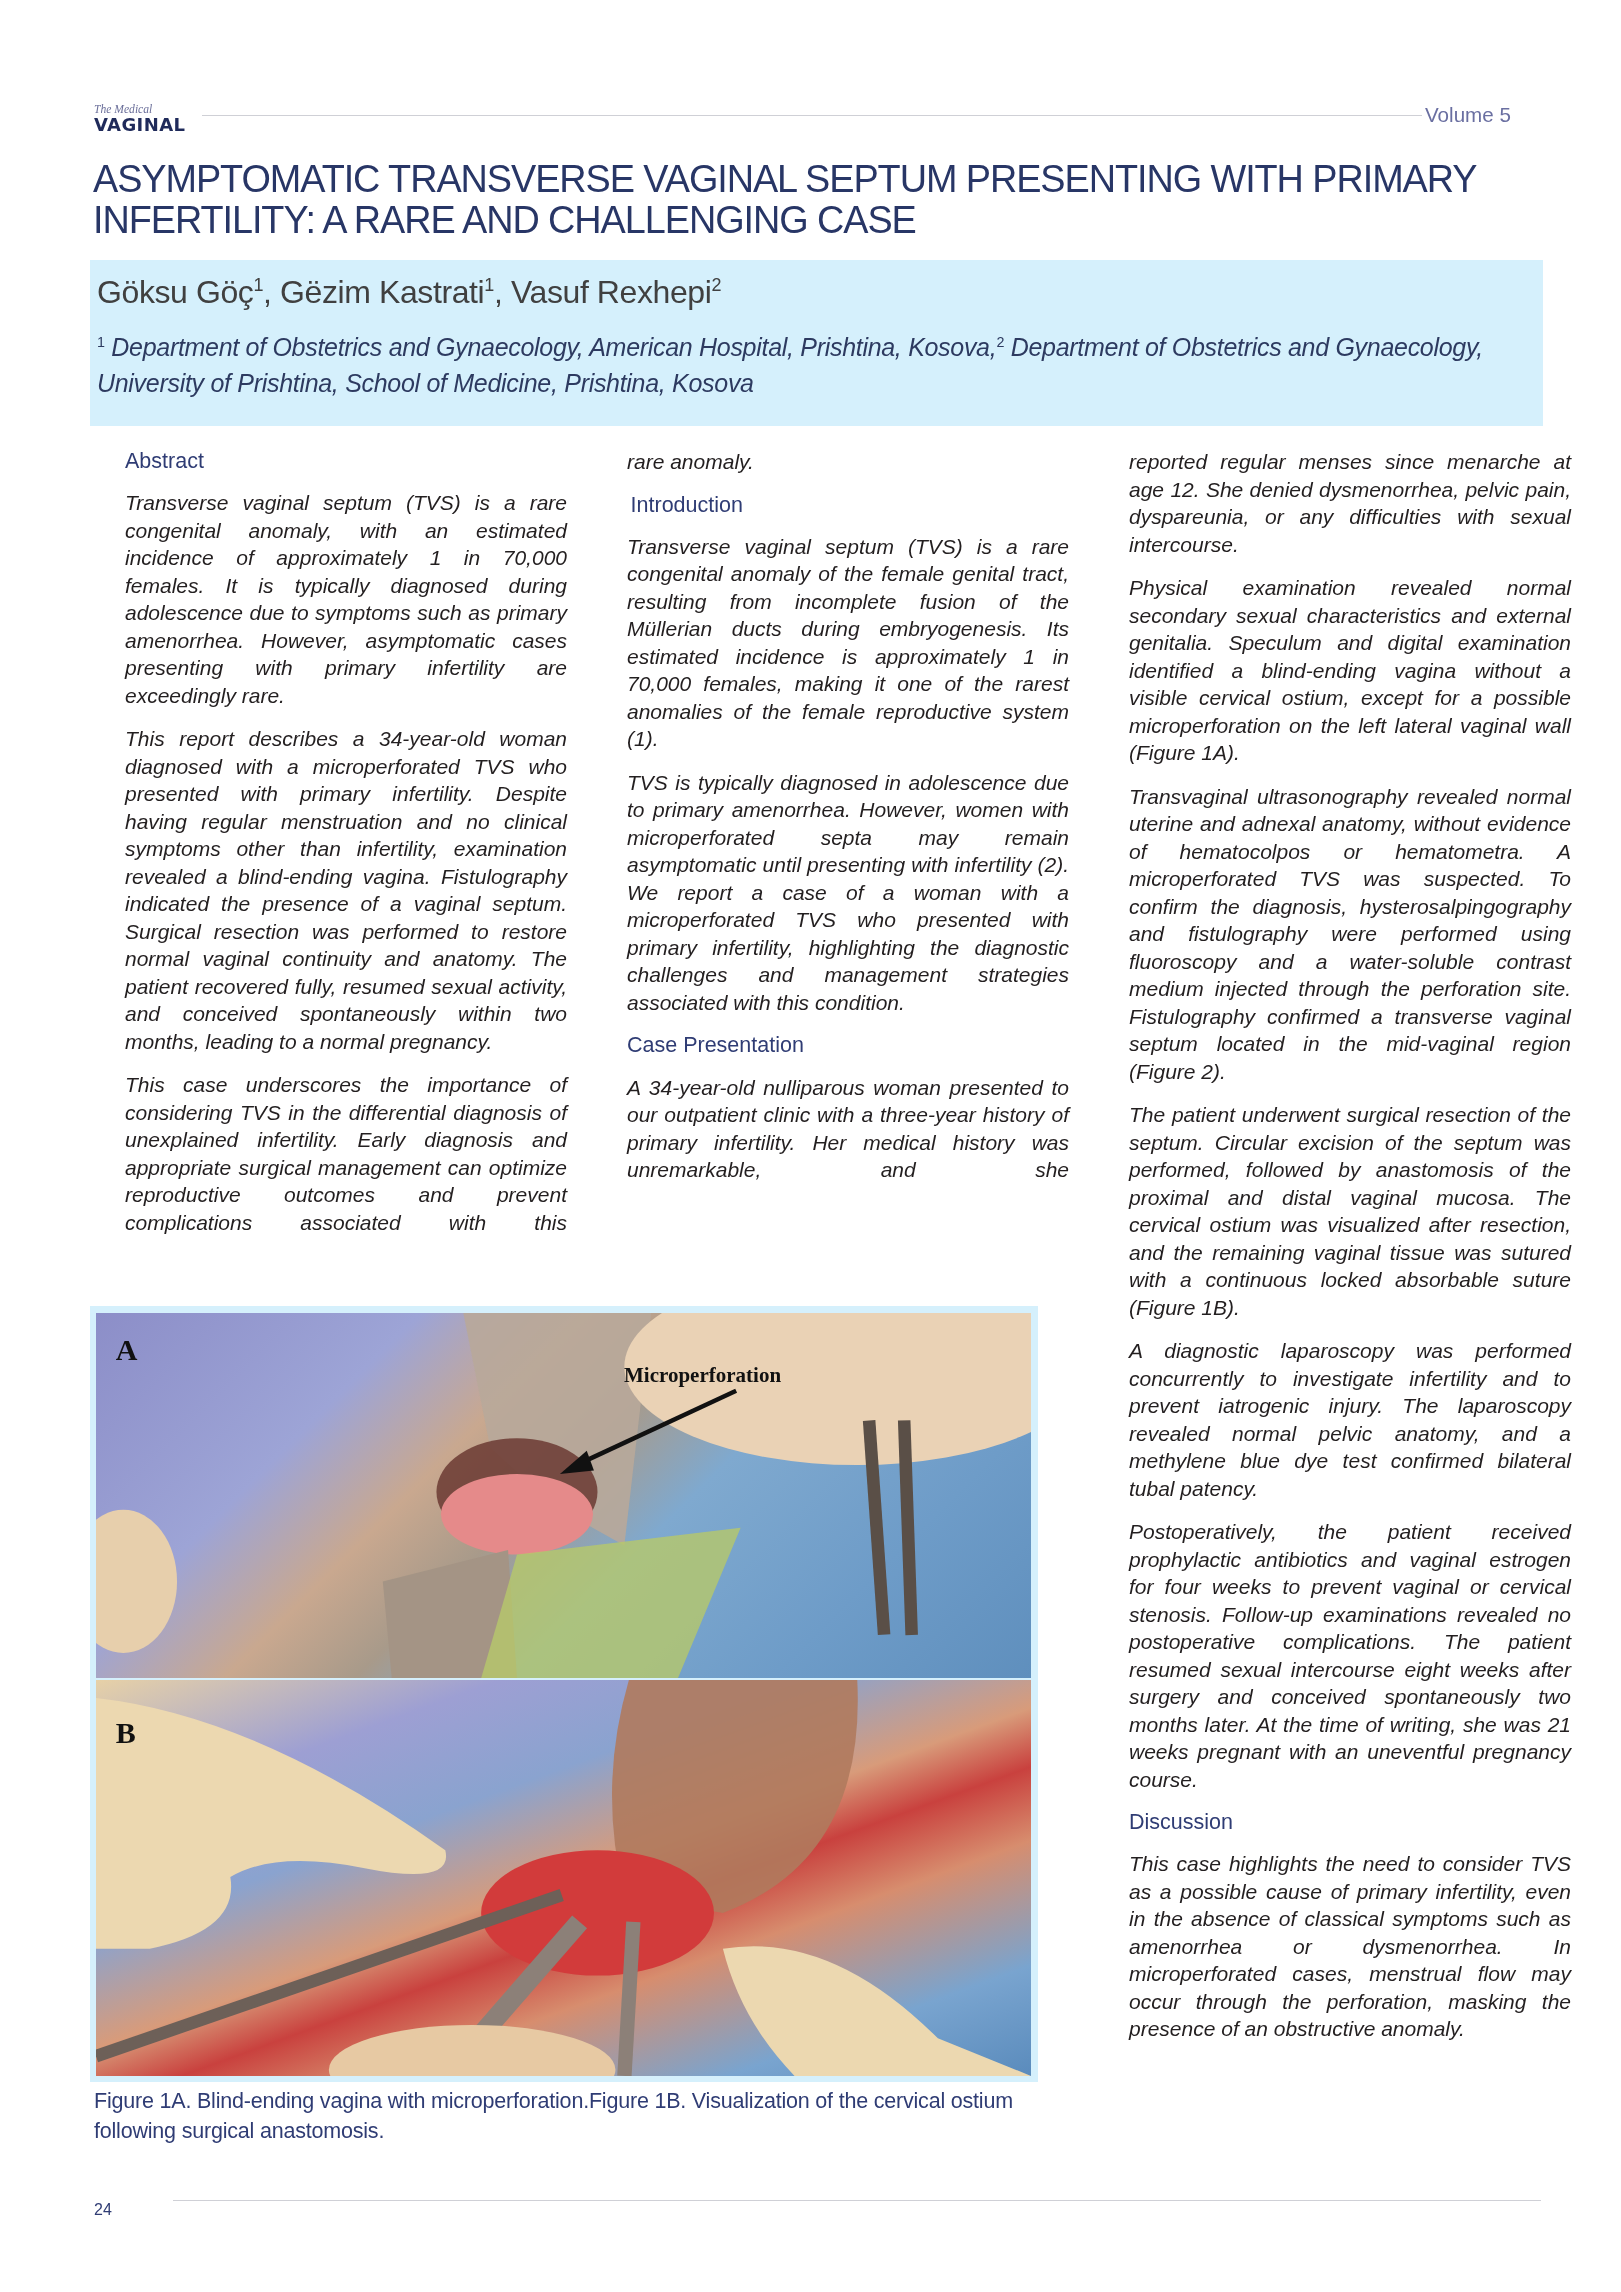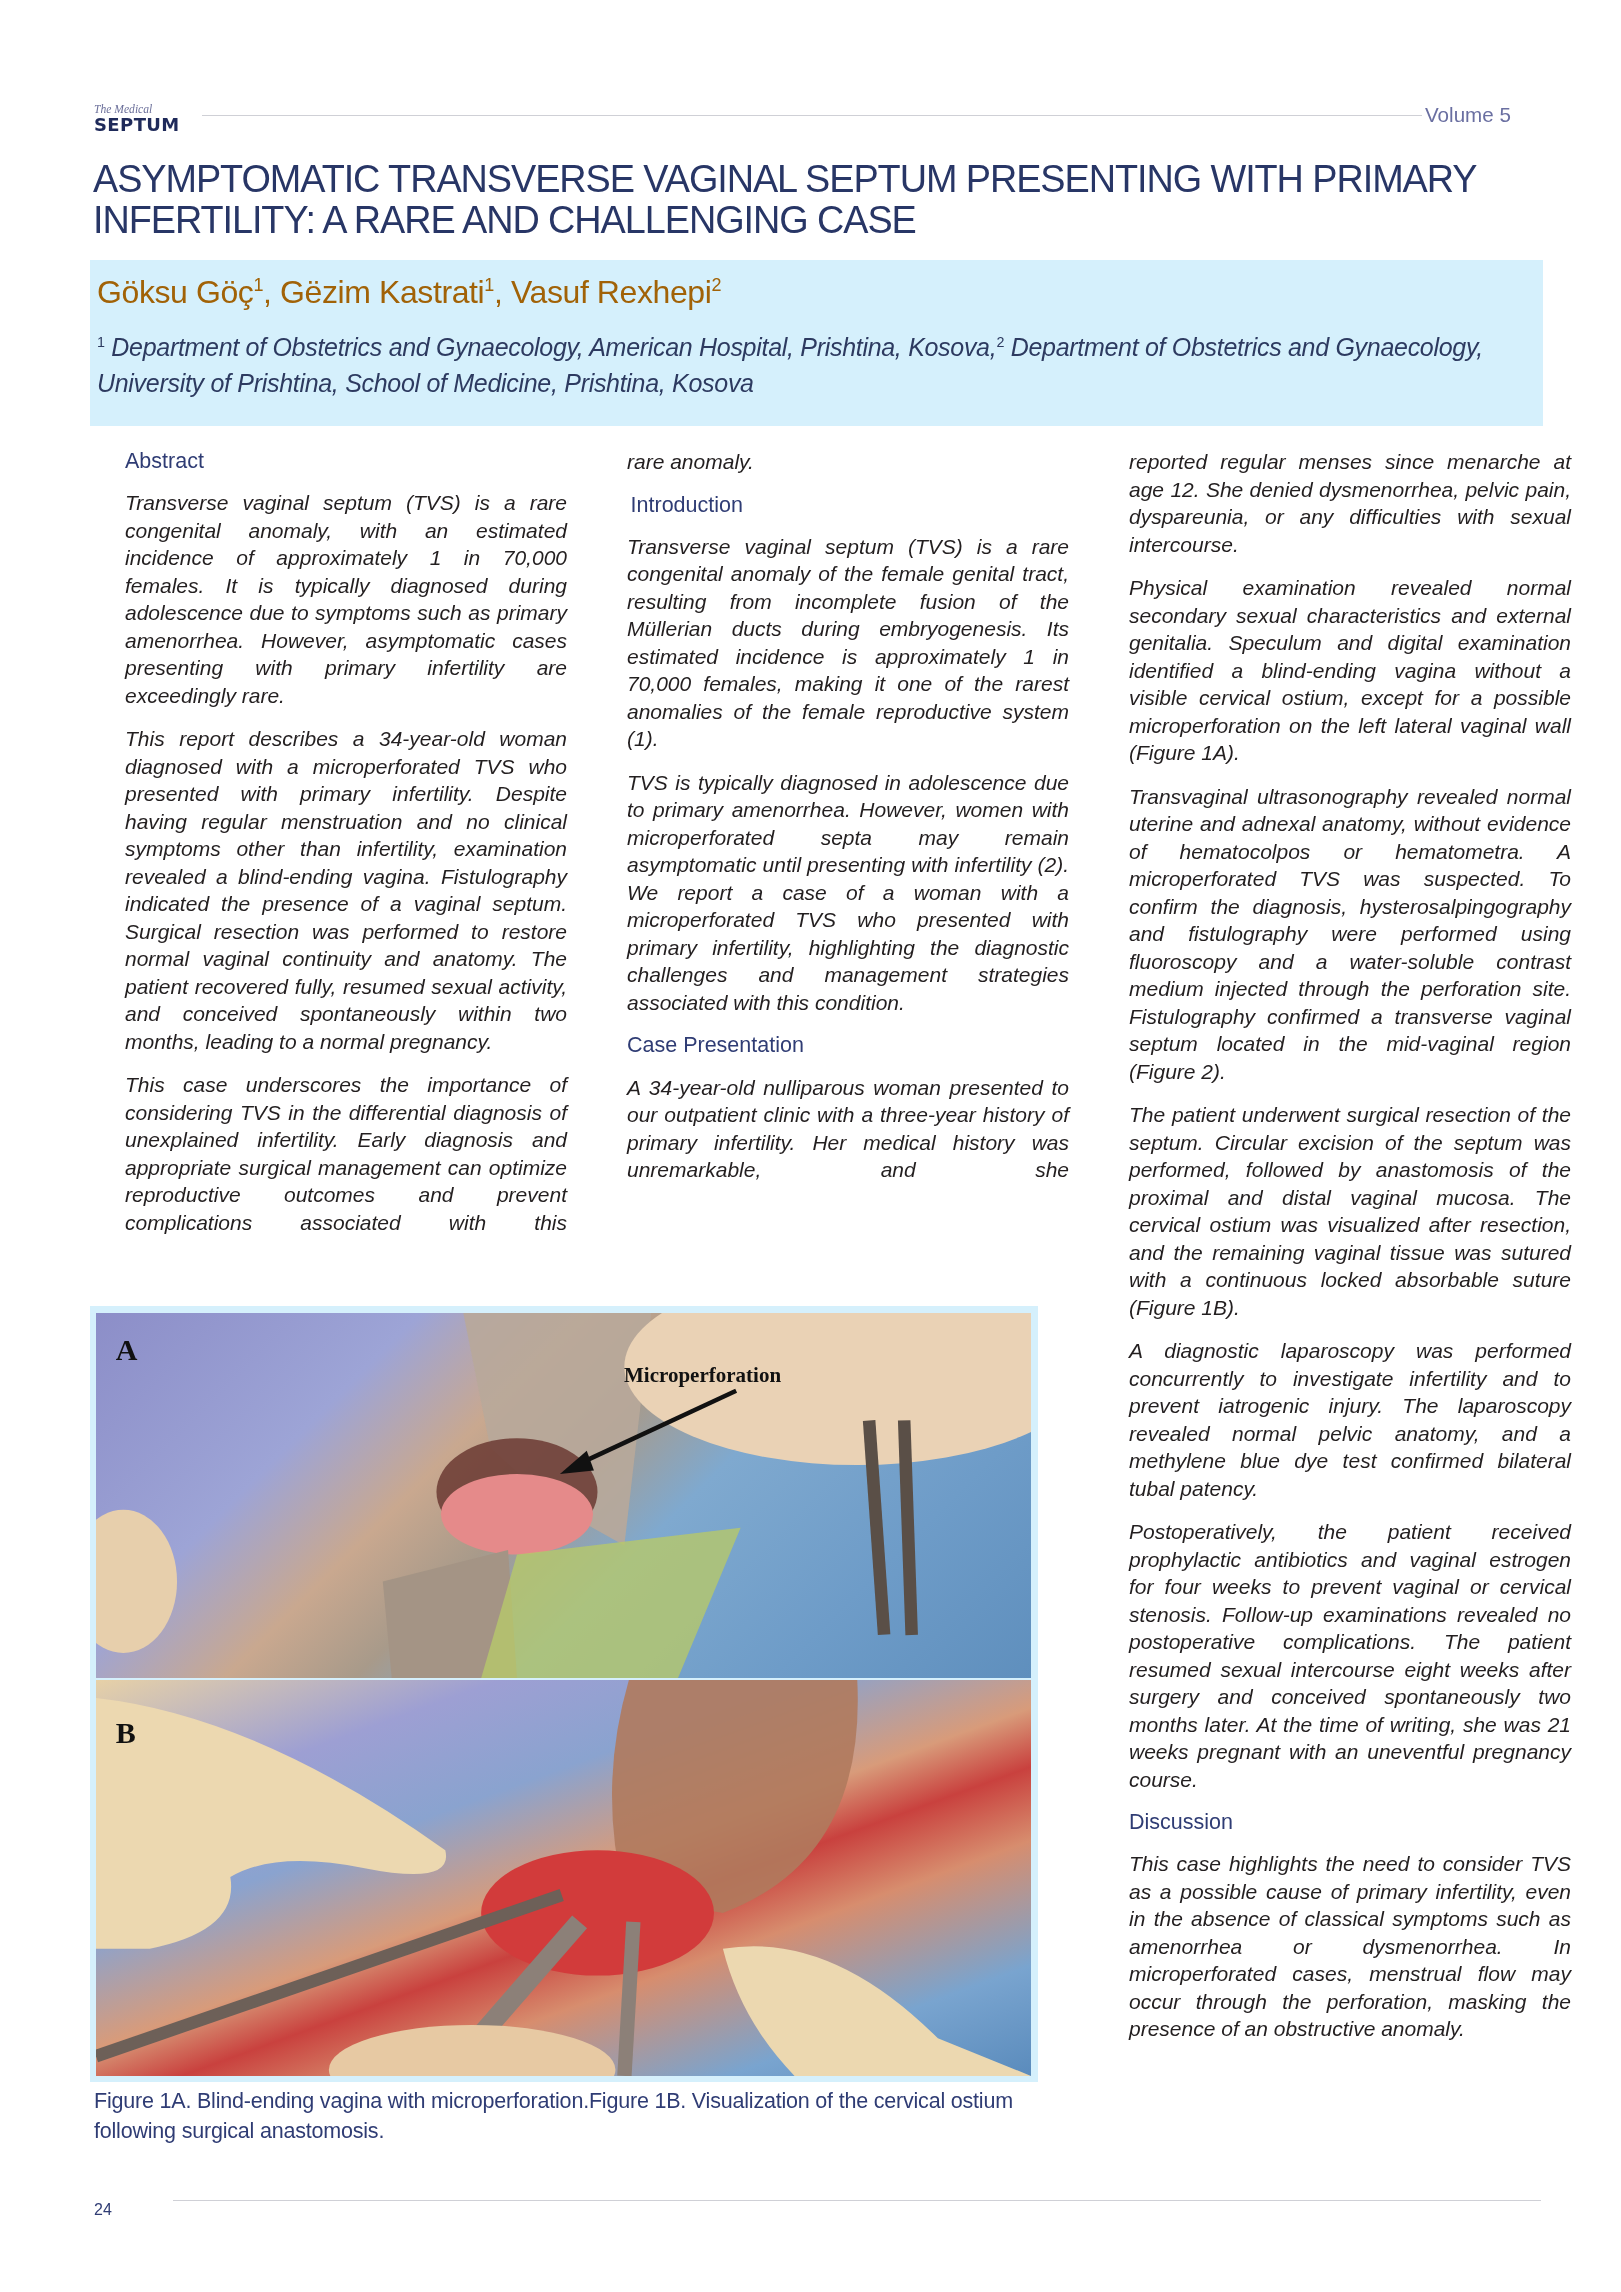--- a/index.html
+++ b/index.html
@@ -10,21 +10,21 @@
   .logo { left:94px; top:104px; line-height:1; }
   .logo-small { font-family:"Liberation Serif", serif; font-style:italic; font-size:11.6px; color:#6b6f9a; display:block; }
   .logo-big { font-family:"DejaVu Sans", sans-serif; font-weight:bold; font-size:18px; color:#1f2a5a; letter-spacing:0.4px; display:block; margin-top:0.9px; }
   .hdr-rule { left:202px; top:115px; width:1220px; height:0.9px; background:#cfd0d6; }
   .volume { left:1425px; top:103px; font-size:20.6px; color:#6a6fa1; }
   
   .title { left:93px; top:158px; width:1451px; font-size:39px; line-height:41px; color:#283666;
            letter-spacing:-1.1px; text-transform:uppercase; font-family:"Liberation Sans", sans-serif; transform:scaleX(0.97); transform-origin:left; }
   
   .infobox { left:90px; top:260px; width:1453px; height:166px; background:#d5f0fc; }
-  .authors { left:97px; top:274px; font-size:32px; color:#a16207; letter-spacing:-0.4px; }
+  .authors { left:97px; top:274px; font-size:32px; color:#404040; letter-spacing:-0.4px; }
   .authors sup { font-size:18px; }
   .affil { left:97px; top:324px; width:1442px; font-size:25px; line-height:36px; color:#2d3a60; font-style:italic; letter-spacing:-0.3px; }
   .affil sup { font-size:14.3px; font-style:normal; }
   
   .col { position:absolute; top:448px; width:442px; font-size:21px; line-height:27.5px; color:#231f20;margin-left:31px; }
   .col1 { left:94px; }
   .col2 { left:596px; }
   .col3 { left:1098px; }
   .col p { margin:0 0 16px 0; text-align:justify; hyphens:none;font-style:italic; }
   .col h3 { margin:0 0 14.3px 0; font-weight:normal; font-size:21.5px; line-height:27px; color:#2f3c74; }
@@ -38,21 +38,21 @@
   .micro-label { position:absolute; font-family:"Liberation Serif", serif; font-weight:bold; font-size:21px; color:#111; }
   .caption { left:94px; top:2087px; width:949px; font-size:21.5px; line-height:29.6px; color:#2f3c74; letter-spacing:-0.2px; }
   .pagenum { left:94px; top:2201px; font-size:16px; color:#2f3c74; }
   .ftr-rule { left:173px; top:2200px; width:1368px; height:0.9px; background:#cfd0d6; }
 </style>
 </head>
 <body>
 
 <div class="abs logo">
   <span class="logo-small">The Medical</span>
-  <span class="logo-big">SEPTUM</span>
+  <span class="logo-big">VAGINAL</span>
 </div>
 <div class="abs hdr-rule"></div>
 <div class="abs volume">Volume 5</div>
 
 <div class="abs title">
   <div>ASYMPTOMATIC TRANSVERSE VAGINAL SEPTUM PRESENTING WITH PRIMARY</div>
   <div>INFERTILITY: A RARE AND CHALLENGING CASE</div>
 </div>
 
 <div class="abs infobox"></div>

